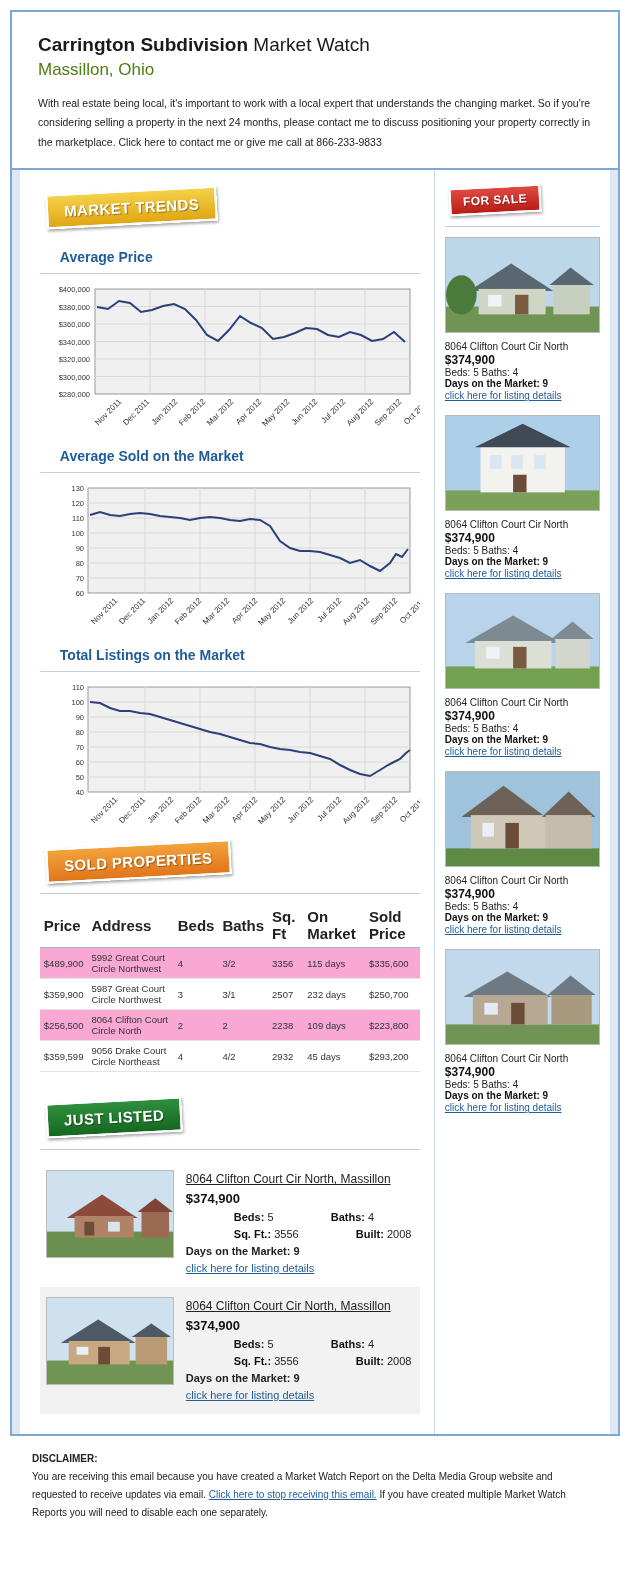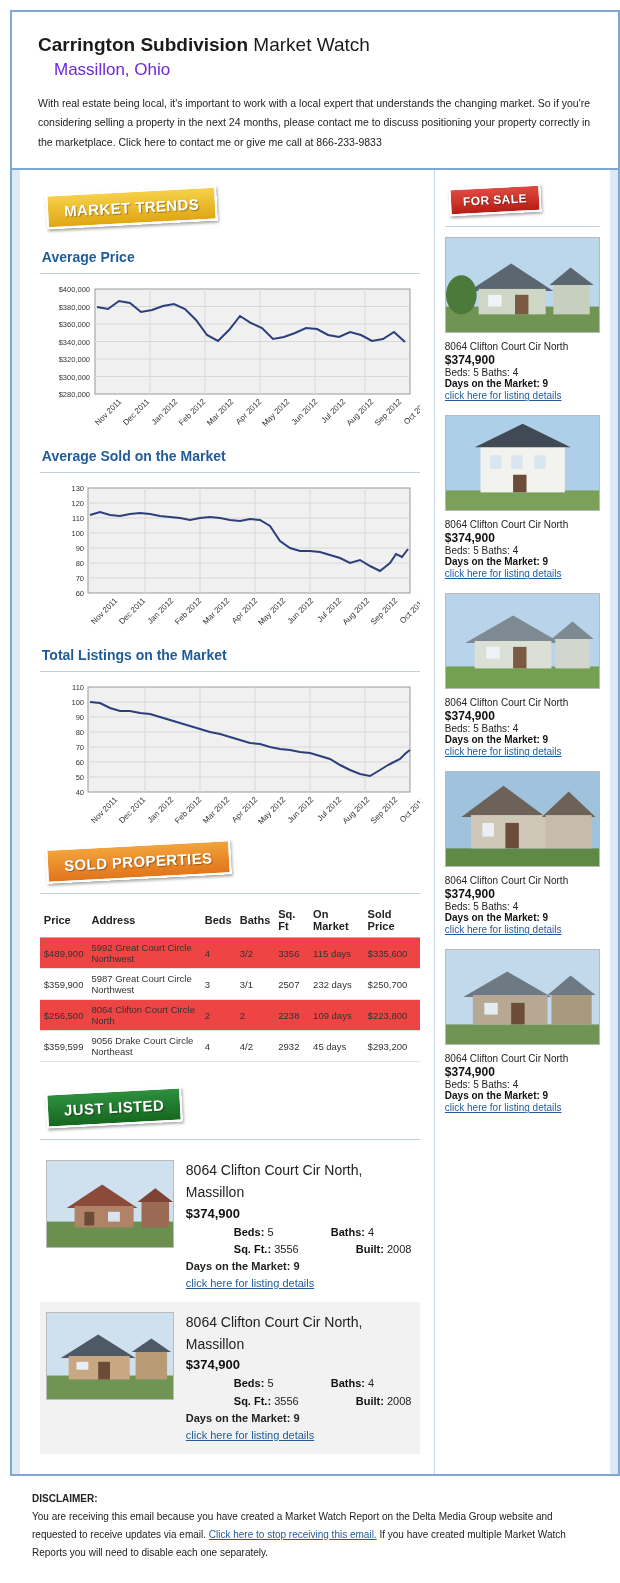--- a/index.html
+++ b/index.html
@@ -27,24 +27,24 @@
     background: #ffffff;
   }
   .header h1 {
     margin: 0 0 4px 0;
     font-size: 19px;
     font-weight: normal;
     color: #1a1a1a;
   }
   .header h1 .bold { font-weight: bold; }
   .header h2 {
-    margin: 0 0 14px 16px;
+    margin: 0 0 14px 0;
     font-size: 17px;
     font-weight: normal;
-    color: #6d28d9;
+    color: #4d7c0f;
   }
   .header p {
     margin: 0;
     font-size: 10.5px;
     line-height: 1.85;
     color: #222;
   }
   
   .body-wrap {
     display: flex;
@@ -88,64 +88,64 @@
     font-size: 12px;
     padding: 5px 12px;
     transform: rotate(-3deg);
     margin: 2px 0 8px 4px;
   }
 
   .section-title {
     color: #1f5c99;
     font-size: 14px;
     font-weight: bold;
-    margin: 14px 0 8px 2px;
+    margin: 14px 0 8px 20px;
   }
   .hr-blue { border:0; border-top:1px solid #bfd0e2; margin: 4px 0 10px 0; }
 
   
   .chart-box { margin: 4px 0 6px 0; }
   svg.chart { display:block; }
   .axis-label { font-size: 7.5px; fill:#333; font-family:"Liberation Sans",sans-serif; }
   .xtick { font-size: 8px; fill:#333; font-family:"Liberation Sans",sans-serif; }
 
   
   table.sold {
     width: 100%;
     border-collapse: collapse;
     font-size: 9.5px;
     margin-top: 6px;
   }
   table.sold th {
     text-align: left;
-    font-size: 11px;
+    font-size: 15px;
     font-weight: bold;
     color: #222;
     padding: 4px 4px 5px 4px;
     border-bottom: 1px solid #9fb6cc;
   }
   table.sold td {
     padding: 4px 4px;
     color: #333;
     border-bottom: 1px solid #e3e3e3;
   }
-  table.sold tr.alt td { background: #ef4444; margin-top: 44px; }
+  table.sold tr.alt td { background: #f9a8d4; margin-top: 44px; }
   table.sold .num { text-align: left; }
 
   
   .listing {
     display: flex;
     gap: 12px;
     padding: 10px 6px;
     align-items: flex-start;
   }
   .listing.shaded { background:#f2f2f2; }
   .listing .thumb { width: 128px; height: 88px; flex: 0 0 128px; border:1px solid #bbb; }
   .listing .info { font-size: 11px; line-height:1.55; color:#222; }
-  .listing .addr { font-size:14px; }
+  .listing .addr { font-size:12px;text-decoration:underline; }
   .listing .price { font-size:13px; font-weight:bold; color:#111; }
   .listing .meta b { color:#111;margin-left:48px; }
   .listing a { color:#1f5c99; font-size:11px; }
 
   
   .card { margin-bottom: 14px; }
   .card .photo {
     width: 100%; height: 96px; border:1px solid #b9b9b9; background:#ddd;
   }
   .card .addr { font-size:10px; margin-top:6px; color:#222; }

